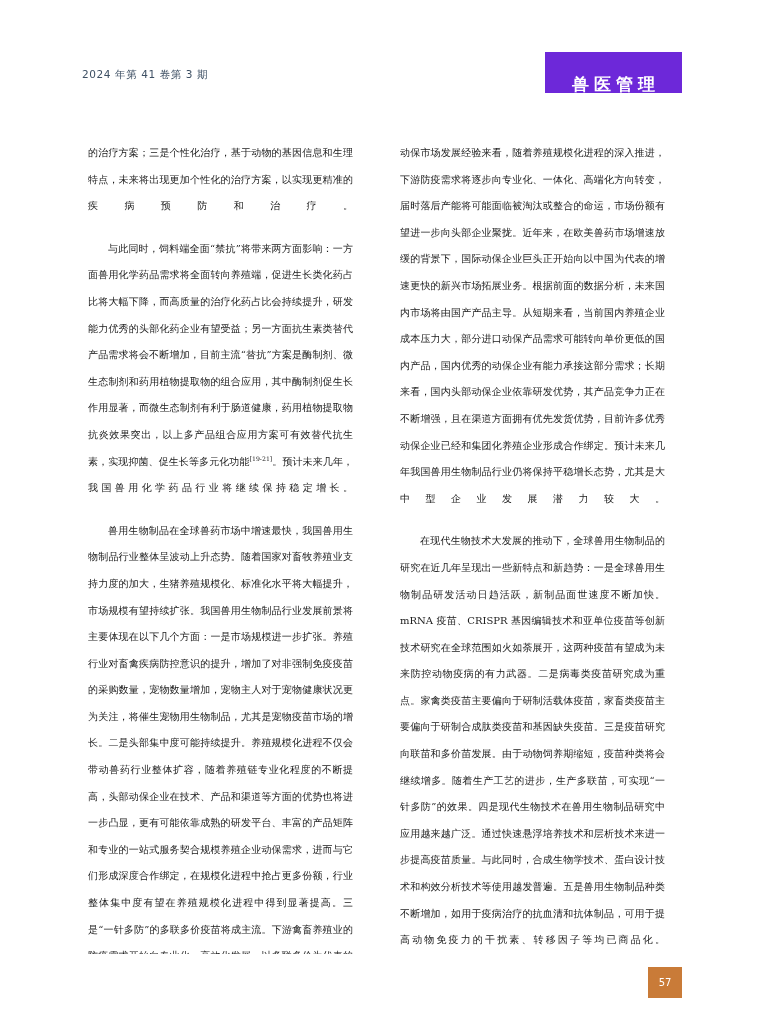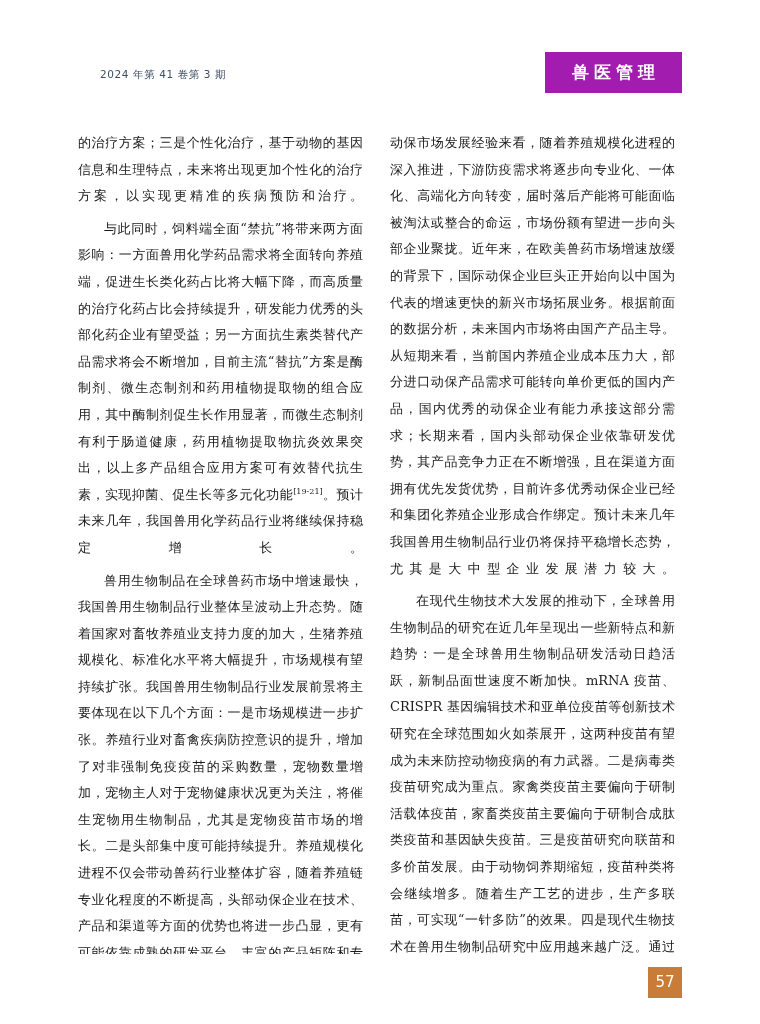--- a/index.html
+++ b/index.html
@@ -25,37 +25,37 @@
   
   .header {
     position: absolute;
     left: 0;
     top: 52px;
     width: 760px;
     height: 46px;
   }
   .header-issue {
     position: absolute;
-    left: 100px;
+    left: 82px;
     top: 16px;
     font-family: "DejaVu Sans", "Liberation Sans", sans-serif;
     font-size: 10.5px;
     letter-spacing: 0.6px;
     color: #3d4f63;
     white-space: nowrap;
   }
   .header-badge {
     position: absolute;
     left: 545px;
     top: 0px;
     width: 137px;
     height: 41px;
-    background: #a21caf;
+    background: #6d28d9;
     display: flex;
-    align-items: center;
+    align-items: flex-end;
     justify-content: center;
   }
   .header-badge-text {
     color: #ffffff;
     font-family: "DejaVu Sans", "Liberation Sans", sans-serif;
     font-size: 17px;
     font-weight: bold;
     letter-spacing: 5px;
     text-indent: 5px;
     line-height: 1;
@@ -73,22 +73,22 @@
     position: absolute;
     top: 0;
     width: 297px;
     height: 830px;
     overflow: hidden;
   }
   .col-left  { left: 72px; }
   .col-right { left: 384px; }
 
   .col p {
-    margin: 6px;
-    font-size: 13px;
+    margin: 16px;
+    font-size: 10px;
     line-height: 26.6px;
     text-align: justify;
     text-align-last: justify;
     text-justify: inter-ideograph;
     letter-spacing: 0px;
     color: #1a1a1a;
   }
   .col p.last-free {
     text-align-last: left;
   }
@@ -110,21 +110,21 @@
     width: 34px;
     height: 31px;
     background: #c97b38;
     display: flex;
     align-items: center;
     justify-content: center;
   }
   .pagenum-text {
     color: #ffffff;
     font-family: "DejaVu Sans", "Liberation Sans", sans-serif;
-    font-size: 15px;
+    font-size: 10px;
     line-height: 1;
   }
 </style>
 </head>
 <body>
 
 <div class="page">
 
   <div class="header">
     <div class="header-issue">2024 年第 41 卷第 3 期</div>

